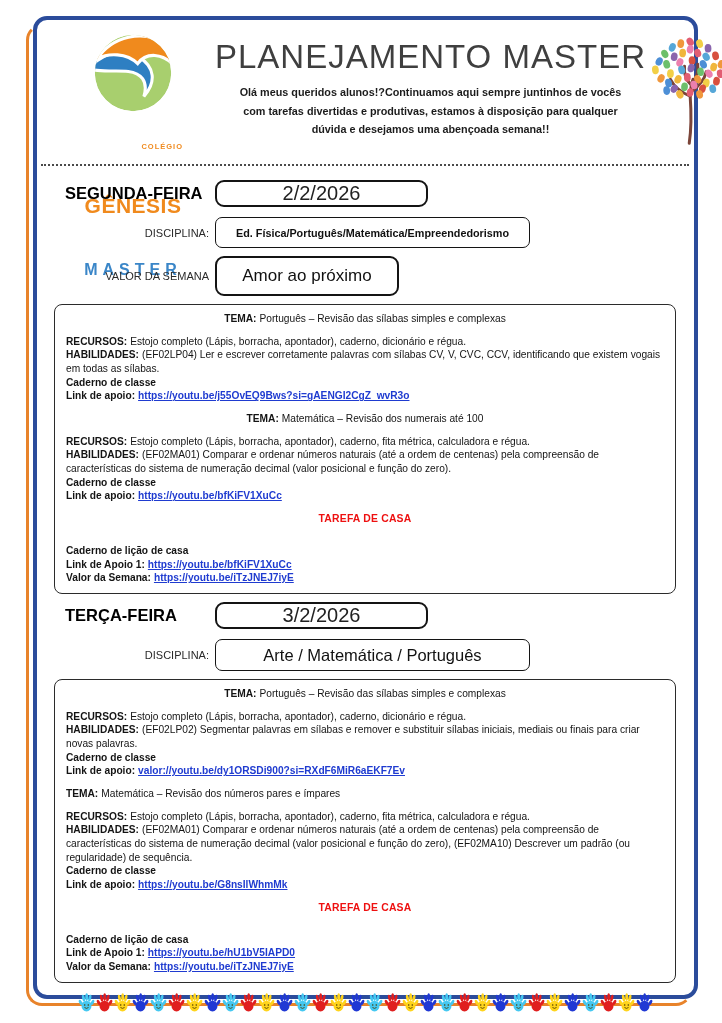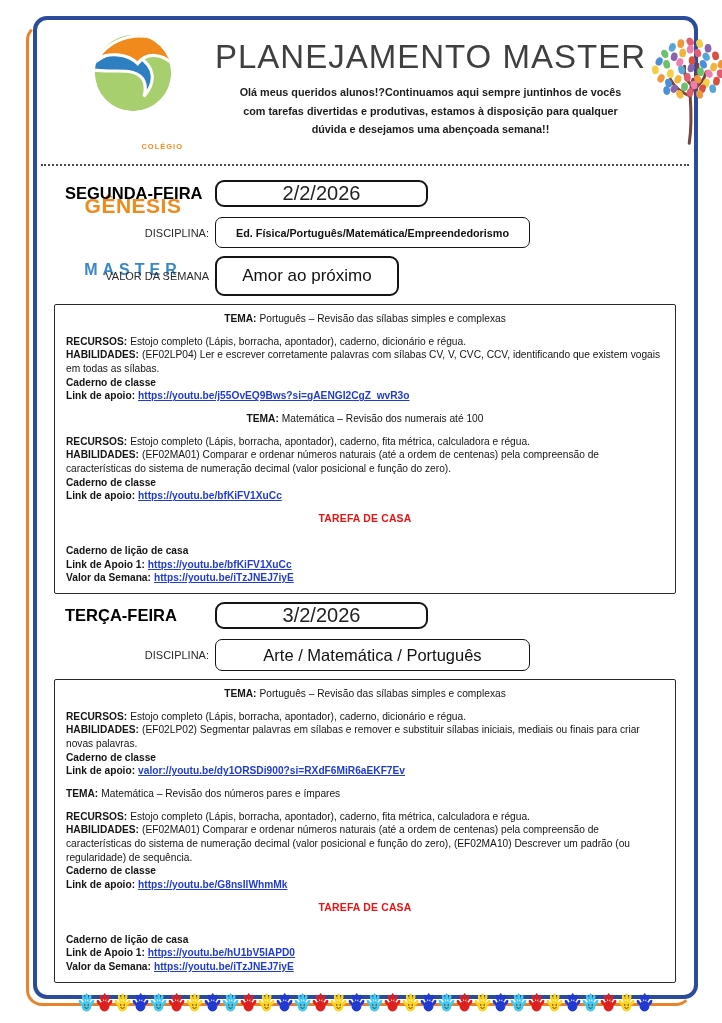--- a/index.html
+++ b/index.html
@@ -27,21 +27,21 @@
   .day-name{width:150px;padding-left:24px;font-size:16.5px;font-weight:bold;color:#000;flex:none;}
   .fbox{border:2px solid #141414;border-radius:9px;background:#fff;display:flex;align-items:center;justify-content:center;box-sizing:border-box;}
   .date-box{width:213px;height:27px;font-size:20px;color:#222;}
   .field-row{display:flex;align-items:center;margin-top:10px;}
   .field-row.valor{margin-top:8px;}
   .field-label{width:168px;text-align:right;font-size:11px;color:#2a2a2a;padding-right:6px;flex:none;}
   .disc-box{width:315px;min-height:31px;border-width:1.5px;border-radius:7px;font-size:10.8px;font-weight:bold;text-align:center;padding:0 6px;}
   .disc-box.lg{font-size:16.5px;font-weight:400;height:32px;}
   .valor-box{width:184px;height:40px;font-size:17px;color:#111;}
   
-  .box{margin:8px 13px 0 13px;border:1.5px solid #2b2b2b;border-radius:2px;background:#fff;
+  .box{margin:8px 13px 0 13px;border:1.5px solid #2b2b2b;border-radius:8px;background:#fff;
     padding:7px 11px 8px;font-size:10.2px;line-height:1.34;color:#141414;}
   .ln{margin:0;}
   .center{text-align:center;}
   .lbl{font-weight:bold;padding-right:3px;}
   .b{font-weight:bold;}
   .sp{height:9px;}
   .tarefa{color:var(--tarefa_red);font-weight:bold;font-size:10.4px;letter-spacing:.2px;}
   a.link{color:var(--link_blue);font-weight:bold;text-decoration:underline;cursor:pointer;}
   
   .hands{display:flex;justify-content:center;gap:1px;margin-top:8px;}

